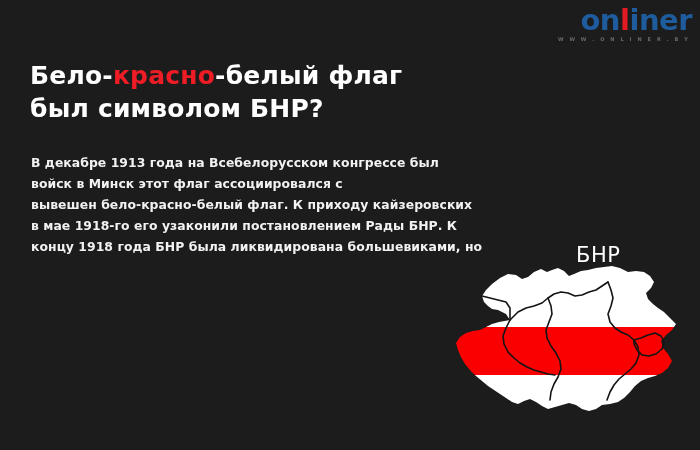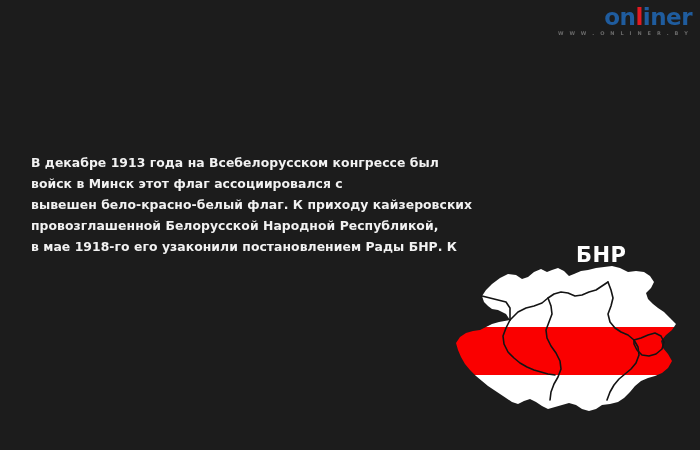--- a/index.html
+++ b/index.html
@@ -22,21 +22,21 @@
   #logo {
     position: absolute;
     top: 6px;
     right: 8px;
     text-align: right;
     line-height: 1;
     user-select: none;
   }
   #logo-word {
     font-family: "DejaVu Sans", sans-serif;
-    font-size: 23px;
+    font-size: 29px;
     font-weight: bold;
     letter-spacing: -0.5px;
     color: #1f5c9e;
     display: block;
     white-space: nowrap;
   }
   #logo-word .red-l {
     color: #e21a22;
   }
   #logo-sub {
@@ -105,43 +105,47 @@
   }
 
   
   #map-caption {
     position: absolute;
     left: 576px;
     top: 245px;
     color: #fefefe;
     font-family: "DejaVu Sans", sans-serif;
     font-size: 21px;
-    font-weight: bold;
+    font-weight: normal;
     letter-spacing: 0.5px;
     line-height: 1;
     white-space: nowrap;
   }
 </style>
 </head>
 <body>
 
 <div id="infographic">
 
   <div id="logo">
     <span id="logo-word"><span>on</span><span class="red-l">l</span><span>iner</span></span>
     <span id="logo-sub">W W W . O N L I N E R . B Y</span>
   </div>
 
+  <h1 id="title">
+    <span class="title-line"><span>Бело-</span><span class="accent">красно</span><span>-белый флаг</span></span>
+    <span class="title-line">был символом БНР?</span>
+  </h1>
 
   <div id="body-copy">
     <span class="para-line">В декабре 1913 года  на Всебелорусском конгрессе был</span>
     <span class="para-line">войск в Минск этот флаг ассоциировался с</span>
     <span class="para-line">вывешен бело-красно-белый флаг. К приходу кайзеровских</span>
-    <span class="para-line">провозглашенной Белорусской Народной Республикой,</span>
     <span class="para-line">в мае 1918-го его узаконили постановлением Рады БНР. К</span>
+    <span class="para-line">концу 1918 года БНР была ликвидирована большевиками, но</span>
   </div>
 
   <div id="map-caption">БНР</div>
 
   <div id="map-wrap">
     <svg id="map-svg" viewBox="0 0 240 165" xmlns="http://www.w3.org/2000/svg">
       <defs>
 
         <clipPath id="belarus-clip">
           <path d="M62,58 L58,52 L50,48 L44,47 L40,44 L36,40 L34,34 L38,28 L44,22

